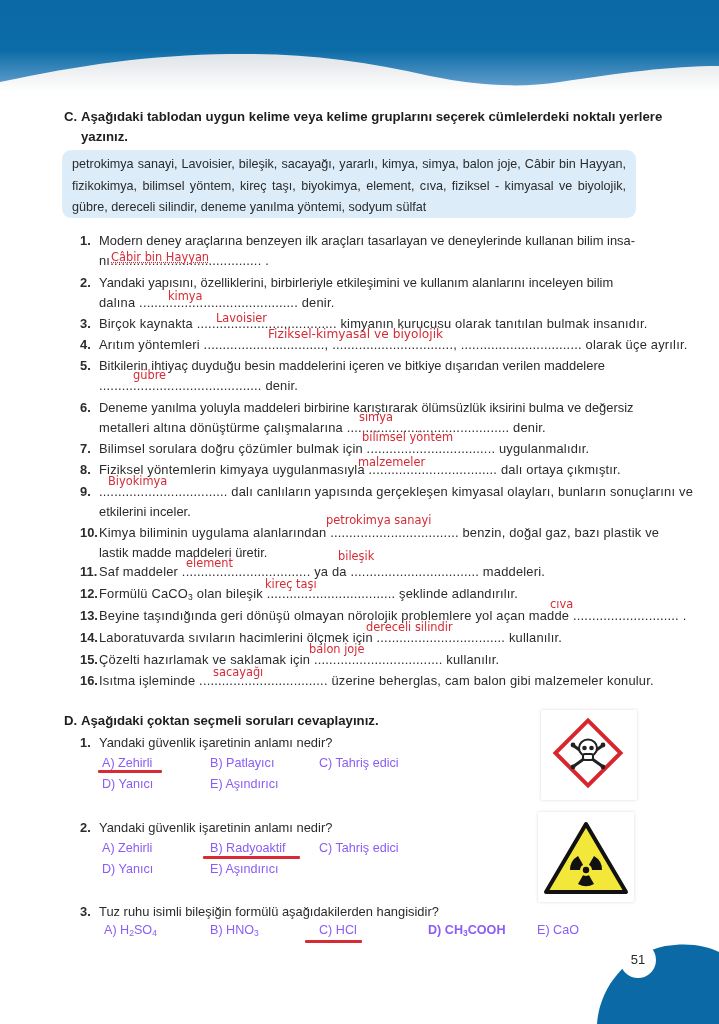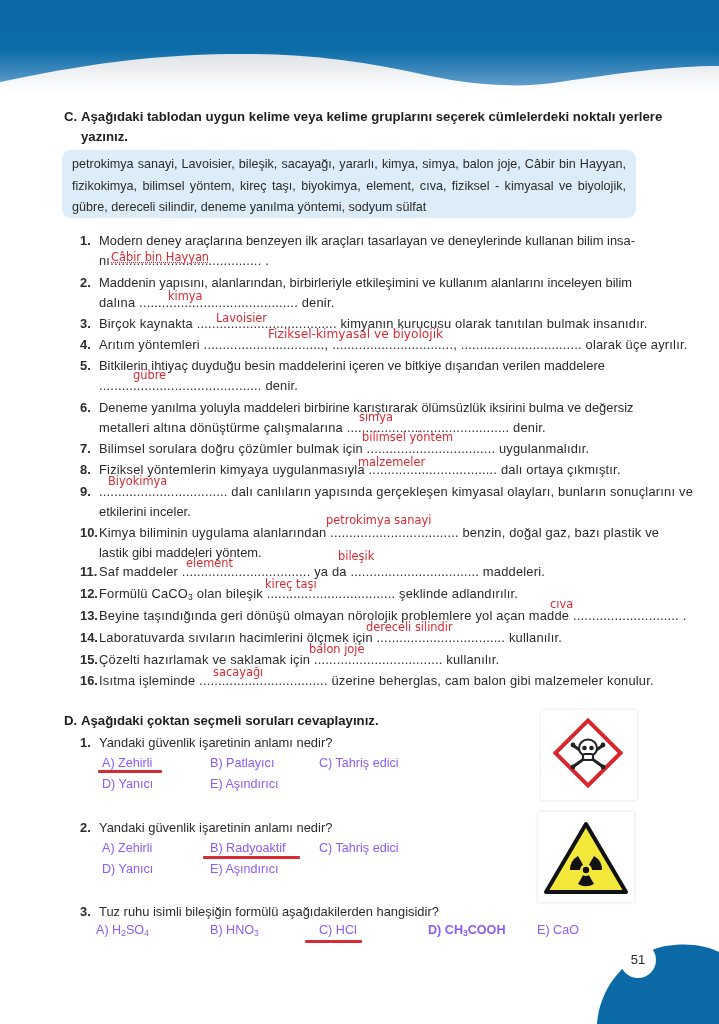--- a/index.html
+++ b/index.html
@@ -69,21 +69,21 @@
   <span class="q-num">1.</span>
   <span class="q-text">Modern deney araçlarına benzeyen ilk araçları tasarlayan ve deneylerinde kullanan bilim insa-</span>
 </div>
 <div class="q" style="top:253px;">
   <span class="q-text dots">nı........................................ .</span>
 </div>
 <div class="ans" style="left:111px; top:250px; text-decoration: underline dotted;">Câbir bin Hayyan</div>
 
 <div class="q" style="top:275px;">
   <span class="q-num">2.</span>
-  <span class="q-text">Maddenin yapısını, alanlarından, birbirleriyle etkileşimini ve kullanım alanlarını inceleyen bilim</span>
+  <span class="q-text">Yandaki yapısını, özelliklerini, birbirleriyle etkileşimini ve kullanım alanlarını inceleyen bilim</span>
 </div>
 <div class="q" style="top:295px;">
   <span class="q-text dots">dalına .......................................... denir.</span>
 </div>
 <div class="ans" style="left:168px; top:289px;">kimya</div>
 
 <div class="q" style="top:316px;">
   <span class="q-num">3.</span>
   <span class="q-text dots">Birçok kaynakta ..................................... kimyanın kurucusu olarak tanıtılan bulmak insanıdır.</span>
 </div>
@@ -132,21 +132,21 @@
 <div class="q" style="top:504px;">
   <span class="q-text">etkilerini inceler.</span>
 </div>
 <div class="ans" style="left:108px; top:474px;">Biyokimya</div>
 
 <div class="q" style="top:525px;">
   <span class="q-num">10.</span>
   <span class="q-text dots">Kimya biliminin uygulama alanlarından .................................. benzin, doğal gaz, bazı plastik ve</span>
 </div>
 <div class="q" style="top:545px;">
-  <span class="q-text">lastik gibi maddeleri yöntem.</span>
+  <span class="q-text">lastik madde maddeleri üretir.</span>
 </div>
 <div class="ans" style="left:326px; top:513px;">petrokimya sanayi</div>
 
 <div class="q" style="top:564px;">
   <span class="q-num">11.</span>
   <span class="q-text dots">Saf maddeler .................................. ya da .................................. maddeleri.</span>
 </div>
 <div class="ans" style="left:186px; top:556px;">element</div>
 <div class="ans" style="left:338px; top:549px;">bileşik</div>
 
@@ -233,21 +233,21 @@
     <path d="M48,58 L40,72 A16,16 0 0 0 56,72 Z" fill="#111"></path>
     <circle cx="48" cy="58" r="6" fill="#f3e83a"></circle>
     <circle cx="48" cy="58" r="3.2" fill="#111"></circle>
   </svg>
 </div>
 
 <div class="mc-q" style="top:904px;">
   <span style="position:absolute;left:0;font-weight:bold;">3.</span>
   <span style="position:absolute;left:19px;">Tuz ruhu isimli bileşiğin formülü aşağıdakilerden hangisidir?</span>
 </div>
-<div class="opt" style="left:96px; top:923px;text-align:center;">
+<div class="opt" style="left:104px; top:923px;text-align:center;">
   <span>A) H</span><sub>2</sub><span>SO</span><sub>4</sub>
 </div>
 <div class="opt" style="left:210px; top:923px;">
   <span>B) HNO</span><sub>3</sub>
 </div>
 <div class="opt" style="left:319px; top:923px;">C) HCl</div>
 <div class="underline" style="left:305px; top:940px; width:57px;"></div>
 <div class="opt" style="left:428px; top:923px;font-weight:bold;">
   <span>D) CH</span><sub>3</sub><span>COOH</span>
 </div>

